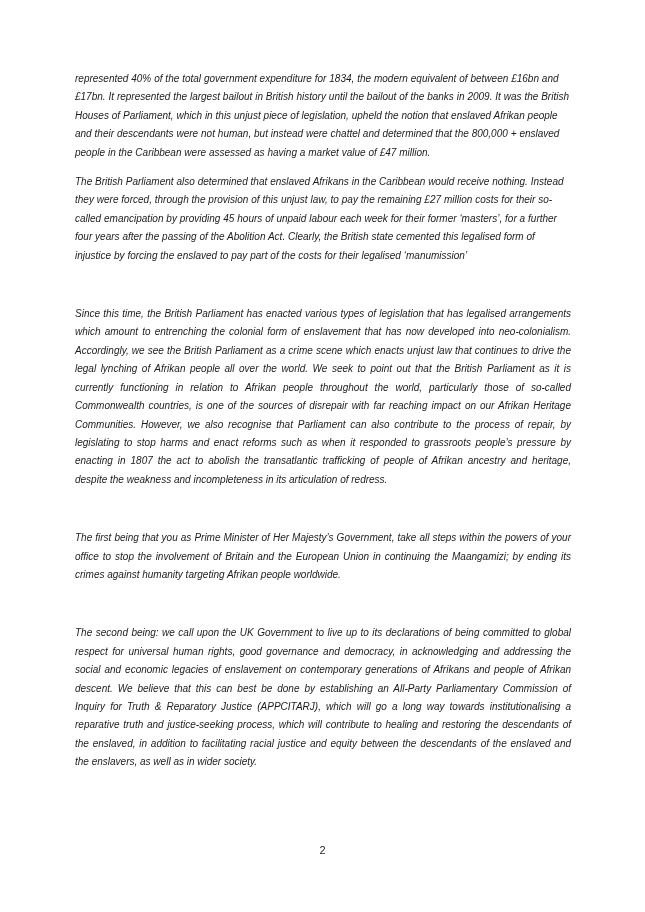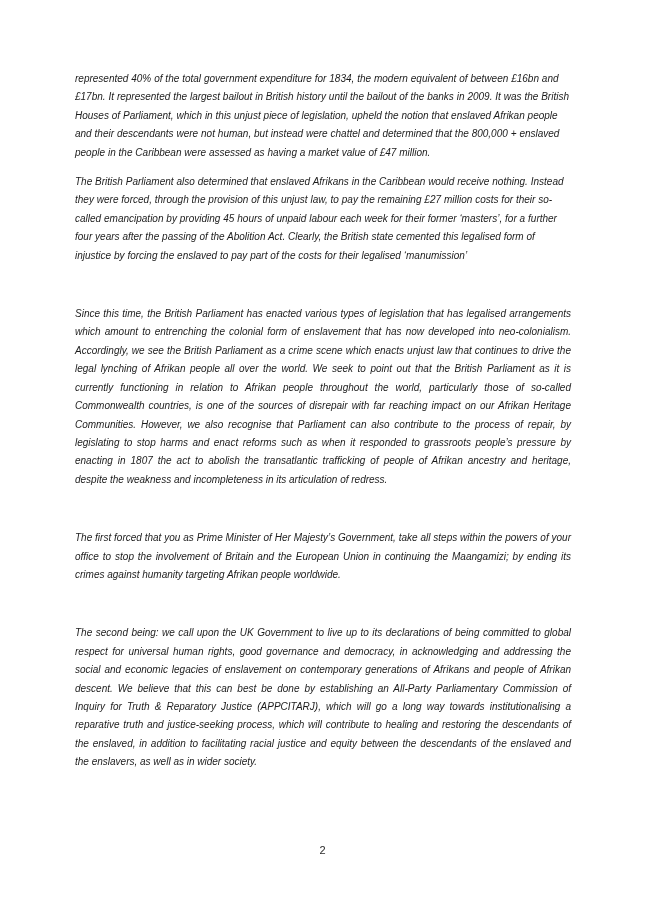--- a/index.html
+++ b/index.html
@@ -75,21 +75,21 @@
 
   <div class="content">
 
     <p class="para ragged">represented 40% of the total government expenditure for 1834, the modern equivalent of between £16bn and £17bn. It represented the largest bailout in British history until the bailout of the banks in 2009. It was the British Houses of Parliament, which in this unjust piece of legislation, upheld the notion that enslaved Afrikan people and their descendants were not human, but instead were chattel and determined that the 800,000 + enslaved people in the Caribbean were assessed as having a market value of £47 million.</p>
 
     <p class="para ragged">The British Parliament also determined that enslaved Afrikans in the Caribbean would receive nothing. Instead they were forced, through the provision of this unjust law, to pay the remaining £27 million costs for their so-called emancipation by providing 45 hours of unpaid labour each week for their former ‘masters’, for a further four years after the passing of the Abolition Act. Clearly, the British state cemented this legalised form of injustice by forcing the enslaved to pay part of the costs for their legalised ‘manumission’</p>
 
     <p class="para justified">Since this time, the British Parliament has enacted various types of legislation that has legalised arrangements which amount to entrenching the colonial form of enslavement that has now developed into neo-colonialism. Accordingly, we see the British Parliament as a crime scene which enacts unjust law that continues to drive the legal lynching of Afrikan people all over the world. We seek to point out that the British Parliament as it is currently functioning in relation to Afrikan people throughout the world, particularly those of so-called Commonwealth countries, is one of the sources of disrepair with far reaching impact on our Afrikan Heritage Communities. However, we also recognise that Parliament can also contribute to the process of repair, by legislating to stop harms and enact reforms such as when it responded to grassroots people’s pressure by enacting in 1807 the act to abolish the transatlantic trafficking of people of Afrikan ancestry and heritage, despite the weakness and incompleteness in its articulation of redress.</p>
 
 
-    <p class="para justified">The first forced that you as Prime Minister of Her Majesty’s Government, take all steps within the powers of your office to stop the involvement of Britain and the European Union in continuing the Maangamizi; by ending its crimes against humanity targeting Afrikan people worldwide.</p>
+    <p class="para justified">The first being that you as Prime Minister of Her Majesty’s Government, take all steps within the powers of your office to stop the involvement of Britain and the European Union in continuing the Maangamizi; by ending its crimes against humanity targeting Afrikan people worldwide.</p>
 
     <p class="para justified">The second being: we call upon the UK Government to live up to its declarations of being committed to global respect for universal human rights, good governance and democracy, in acknowledging and addressing the social and economic legacies of enslavement on contemporary generations of Afrikans and people of Afrikan descent. We believe that this can best be done by establishing an All-Party Parliamentary Commission of Inquiry for Truth &amp; Reparatory Justice (APPCITARJ), which will go a long way towards institutionalising a reparative truth and justice-seeking process, which will contribute to healing and restoring the descendants of the enslaved, in addition to facilitating racial justice and equity between the descendants of the enslaved and the enslavers, as well as in wider society.</p>
 
   </div>
 
   <div class="page-number">2</div>
 
 </div>
 
 </body></html>

